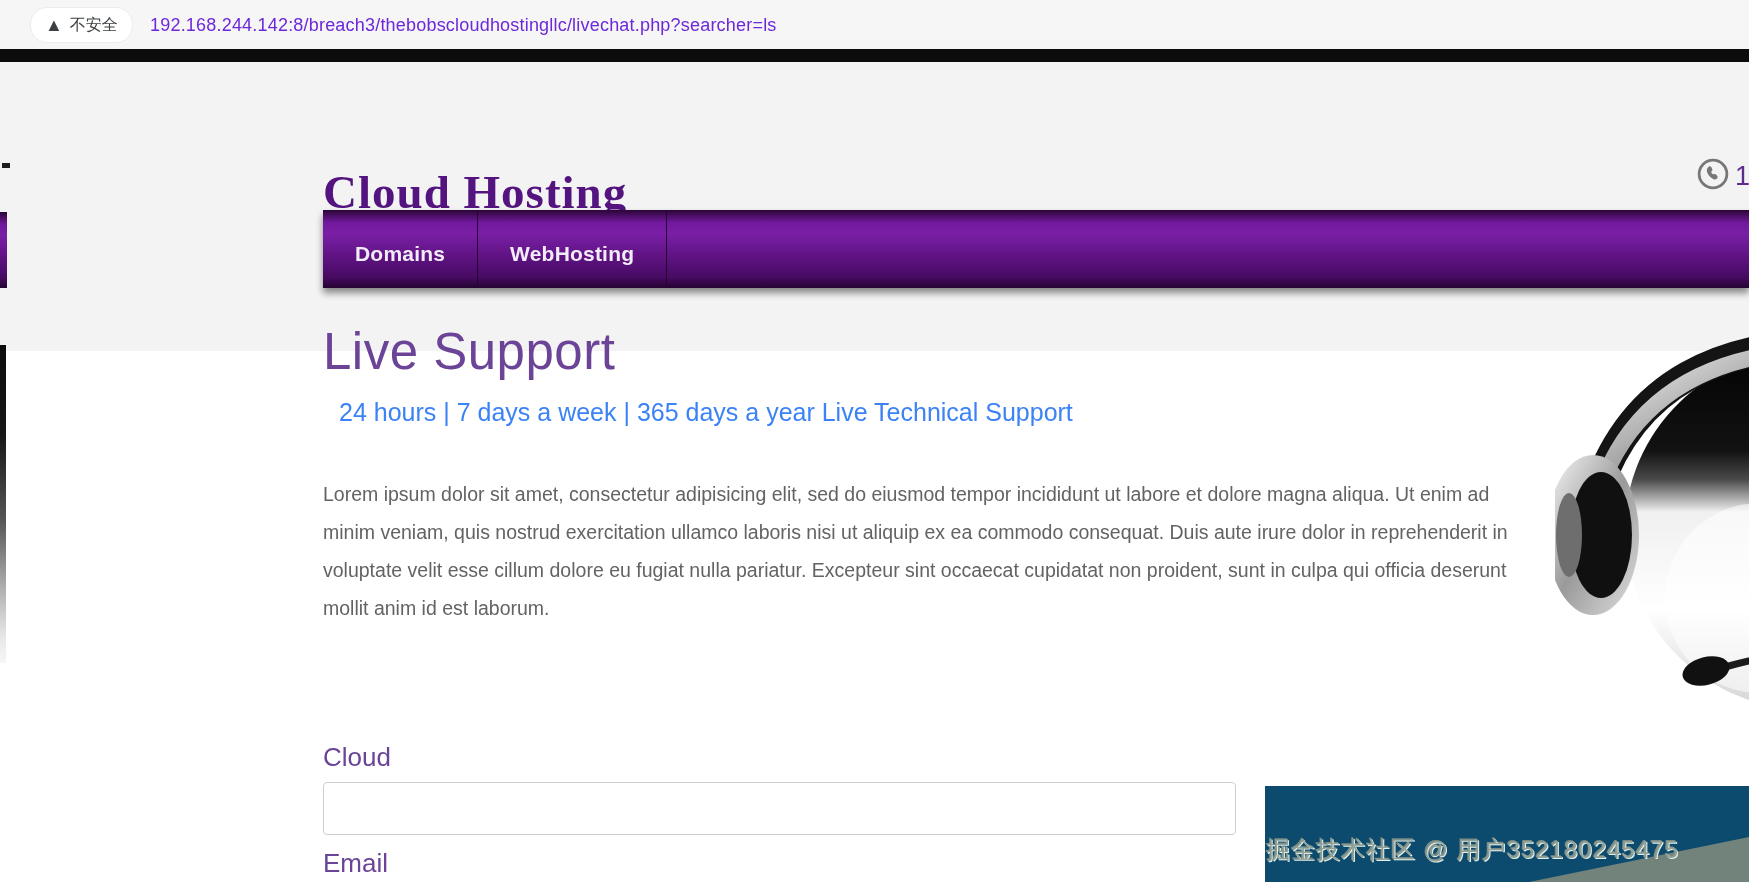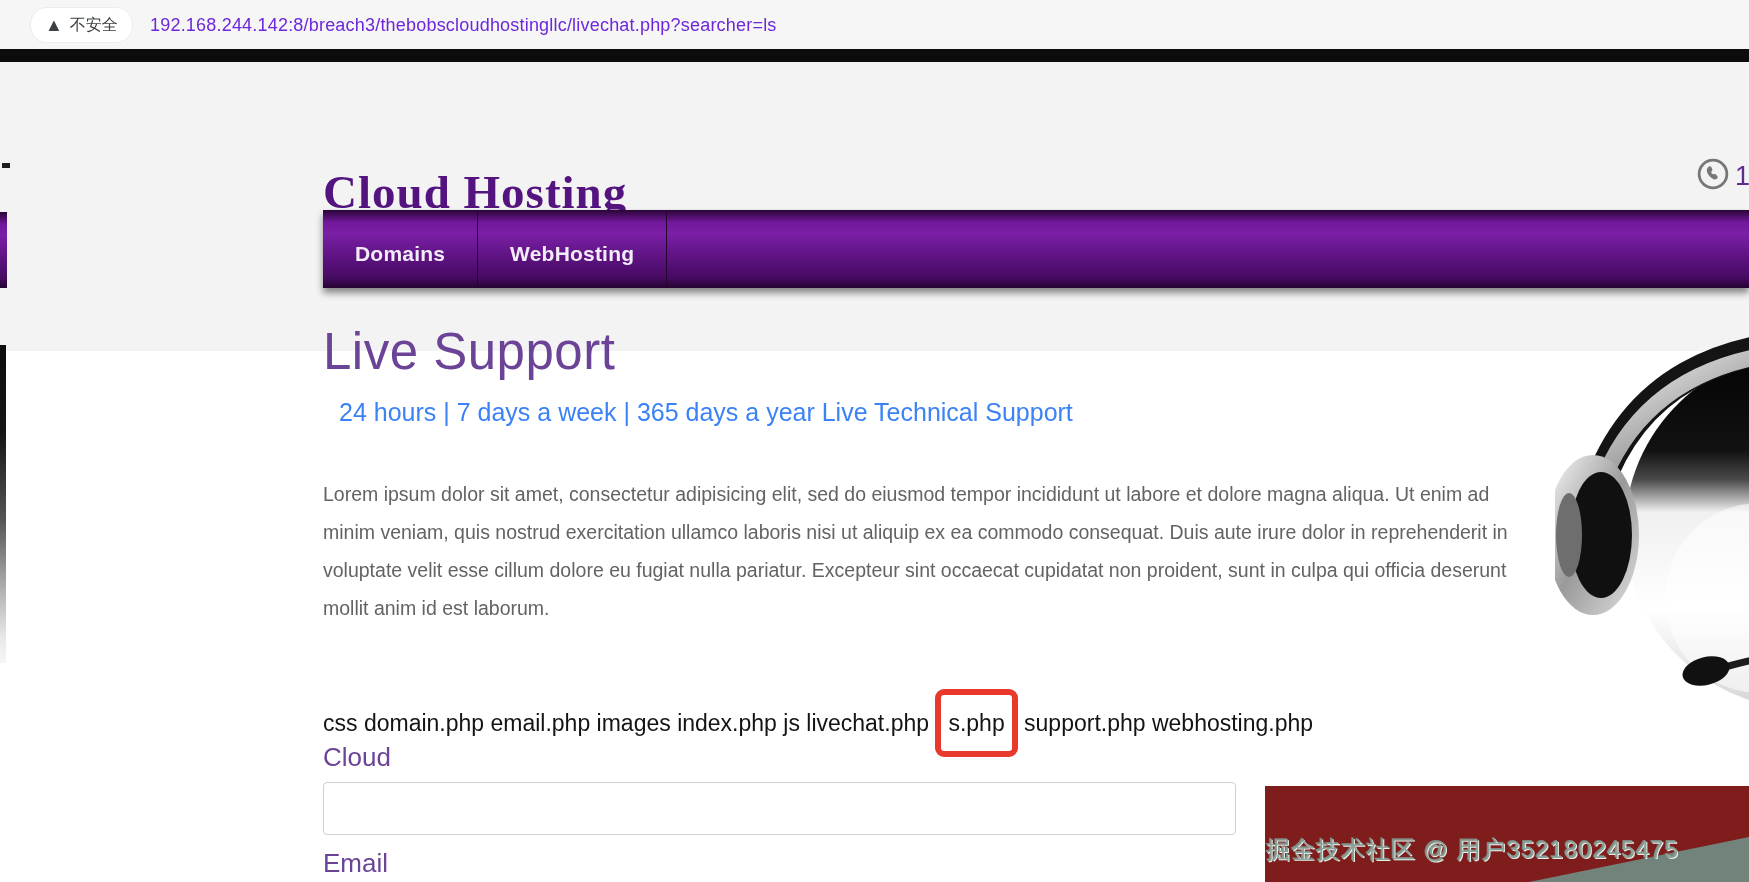--- a/index.html
+++ b/index.html
@@ -47,21 +47,21 @@
   .name-input{position:absolute;left:323px;top:782px;width:913px;height:53px;box-sizing:border-box;
     border:1px solid #cfcfcf;border-radius:4px;background:#fff;font-size:20px;padding:0 12px;color:#333;outline:none;}
 
   
   .left-strip{position:absolute;left:0;top:345px;width:6px;height:318px;
     background:linear-gradient(180deg,#0d0d0d 0%,#161616 28%,#555 55%,#b5b5b5 78%,#e8e8e8 92%,#f6f6f6 100%);}
 
   .headset{position:absolute;left:1555px;top:330px;width:500px;height:400px;}
 
   
-  .teal-box{position:absolute;left:1265px;top:786px;width:484px;height:96px;background:#7f1d1d;overflow:hidden;}
+  .teal-box{position:absolute;left:1265px;top:786px;width:484px;height:96px;background:#0c4a6e;overflow:hidden;}
   .teal-corner{position:absolute;right:0;bottom:0;width:220px;height:45px;background:#71837a;
     clip-path:polygon(0 100%,100% 0,100% 100%);}
   .watermark{position:absolute;right:70px;bottom:16px;font-size:24px;color:#8fa098;letter-spacing:1px;
     text-shadow:1px 1px 0 #e2f0e9,-1px -1px 0 #7a8a82;white-space:nowrap;}
 </style>
 </head>
 <body>
 
 <div id="screen">
 
@@ -92,21 +92,20 @@
     <div class="nav-item">WebHosting</div>
   </div>
   <div class="nav-fragment nav-grad"></div>
 
   <div class="left-strip"></div>
 
   <div class="page-title">Live Support</div>
   <div class="page-subtitle">24 hours | 7 days a week | 365 days a year Live Technical Support</div>
   <div class="body-paragraph">Lorem ipsum dolor sit amet, consectetur adipisicing elit, sed do eiusmod tempor incididunt ut labore et dolore magna aliqua. Ut enim ad minim veniam, quis nostrud exercitation ullamco laboris nisi ut aliquip ex ea commodo consequat. Duis aute irure dolor in reprehenderit in voluptate velit esse cillum dolore eu fugiat nulla pariatur. Excepteur sint occaecat cupidatat non proident, sunt in culpa qui officia deserunt mollit anim id est laborum.</div>
 
-  <div class="dir-listing"><span>css domain.php email.php images index.php js livechat.php </span><span class="red-annotation"><span>s.php</span></span><span> support.php webhosting.php</span></div>
 
   <div class="field-label name-label">Cloud</div>
   <input class="name-input" type="text" value="" style="">
   <div class="field-label email-label">Email</div>
 
   <svg class="headset" viewBox="0 0 500 400">
     <defs>
       <linearGradient id="egg" x1="0" y1="0" x2="0" y2="1">
         <stop offset="0" stop-color="#030303"></stop>
         <stop offset=".28" stop-color="#121212"></stop>

